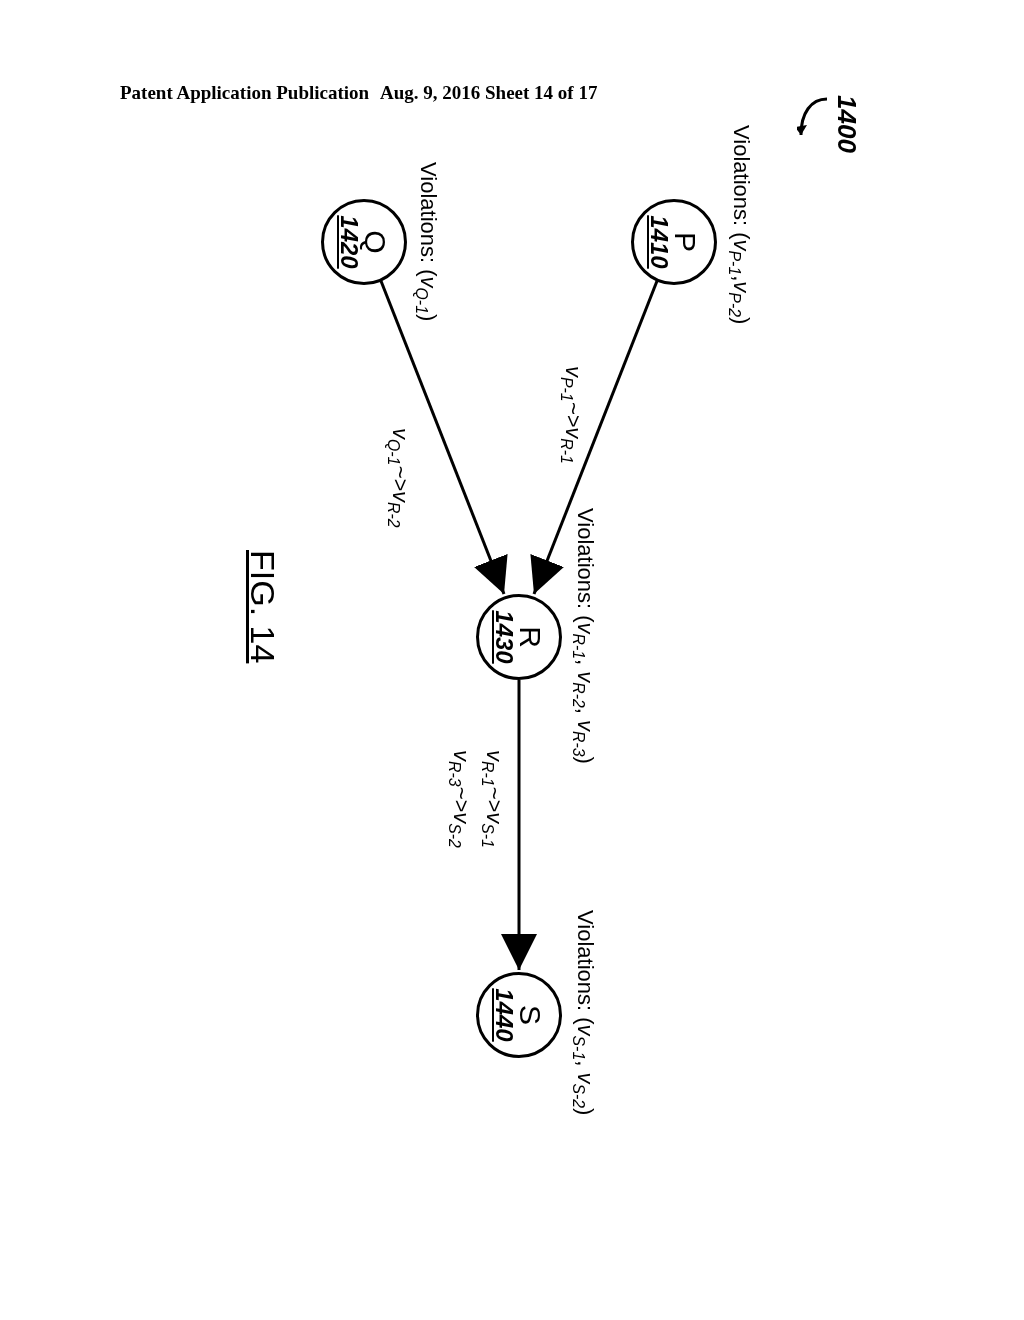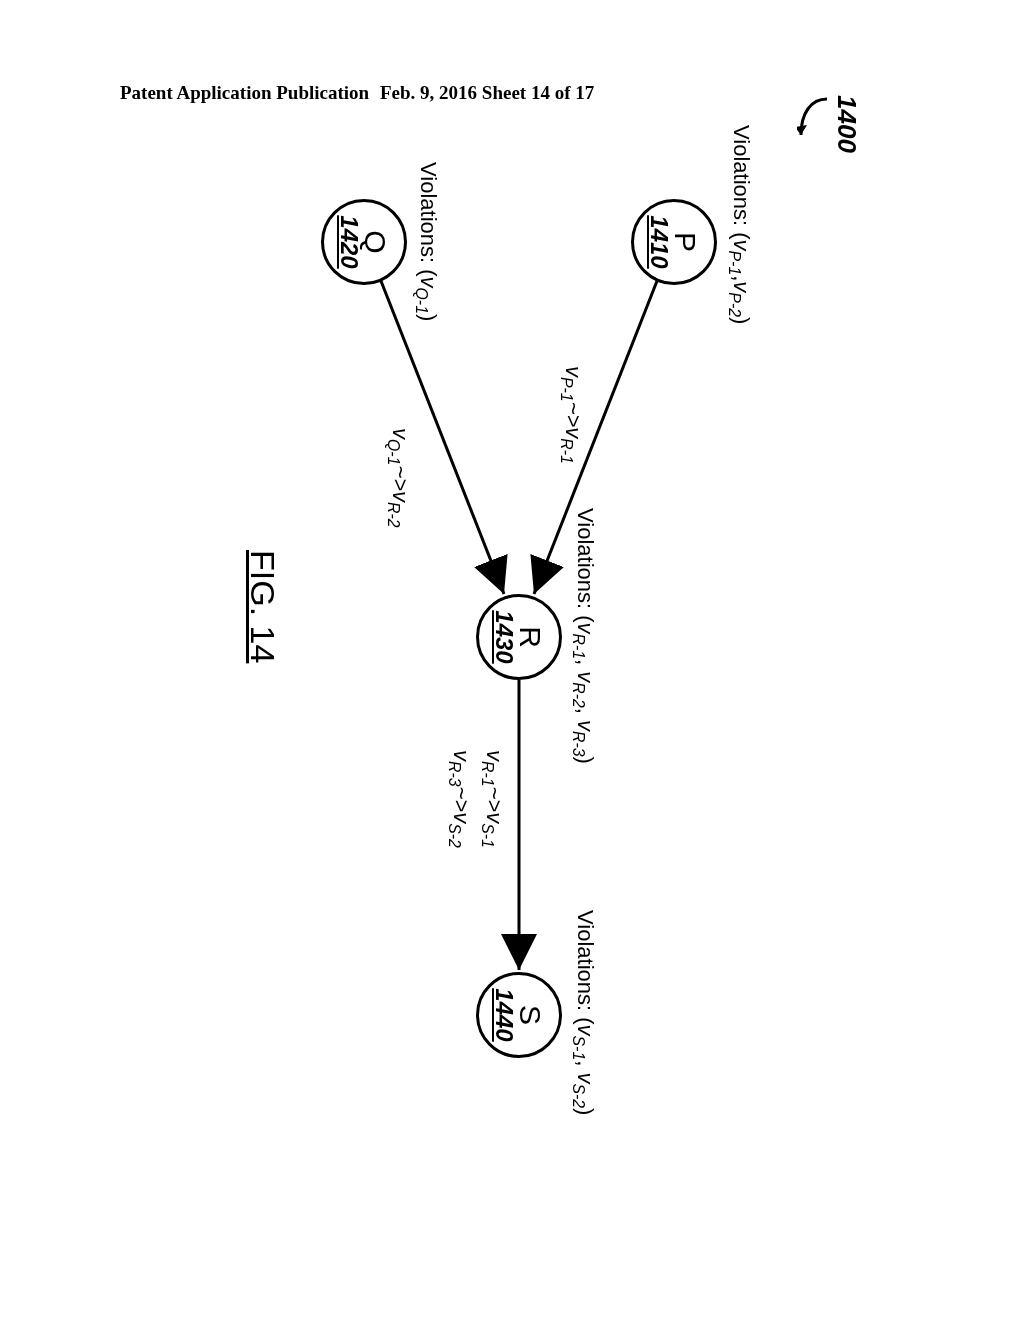--- a/index.html
+++ b/index.html
@@ -117,21 +117,21 @@
     pointer-events: none;
   }
 </style>
 </head>
 <body>
 
 <div class="page">
 
   <div class="header">
     <span class="left">Patent Application Publication</span>
-    <span class="mid">Feb. 9, 2016  Sheet 14 of 17</span>
+    <span class="mid">Aug. 9, 2016  Sheet 14 of 17</span>
   </div>
 
   <div class="stage-wrap">
     <div class="stage">
 
       <div class="fig-ref" style="left:5px; top:0px;">
         <span>1400</span>
         <svg class="arrow-svg" width="52" height="34" viewBox="0 0 52 34">
           <path d="M4 4 C 4 20, 18 30, 40 30" fill="none" stroke="#000" stroke-width="3"></path>
           <path d="M40 30 L30 24 L32 36 Z" fill="#000"></path>

